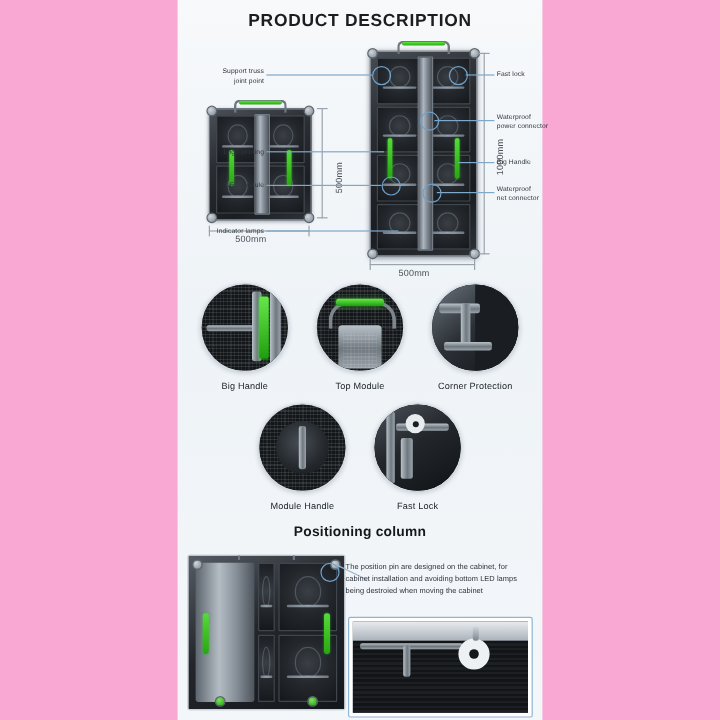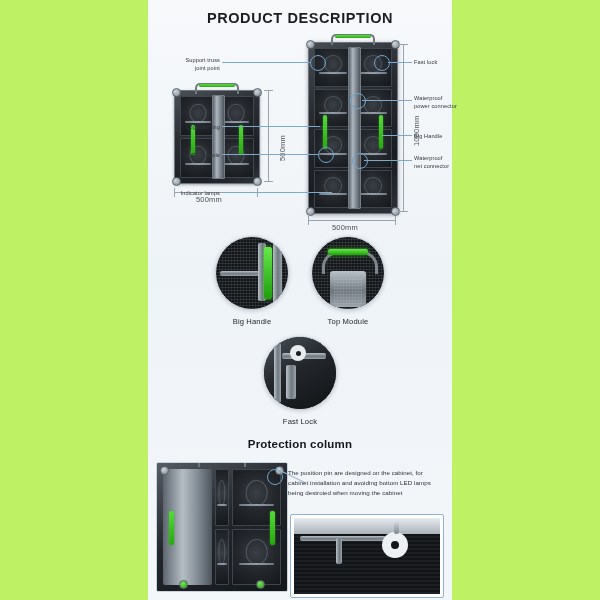--- a/index.html
+++ b/index.html
@@ -1,21 +1,21 @@
 <!DOCTYPE html>
 <html><head>
 <meta charset="utf-8">
 <style>
   html,body{margin:0;padding:0;}
   body{
     width:600px;height:600px;background:#ffffff;
     font-family:"Liberation Sans", sans-serif;
     overflow:hidden;
   }
-  .page{position:relative;width:600px;height:600px;background:#bef264;}
+  .page{position:relative;width:600px;height:600px;background:#f9a8d4;}
   .panel{
     position:absolute;left:148px;top:0;width:304px;height:600px;
     background:linear-gradient(180deg,#f7f9fb 0%,#eef3f7 45%,#f4f7fa 100%);
   }
 
   
   .title{
     position:absolute;left:0;top:10px;width:304px;text-align:center;
     font-size:14.5px;font-weight:bold;letter-spacing:.6px;color:#1b1d20;
   }
@@ -278,37 +278,55 @@
       <div class="feat">
         <div class="circ">
           <div class="ph tex-dark tex-grid"></div>
           <div class="handle-arc" style="left:10px;top:14px;width:50px;height:20px;"></div>
           <div class="bar-green" style="left:16px;top:12px;width:40px;height:6px;"></div>
           <div class="metal" style="left:18px;top:34px;width:36px;height:36px;border-radius:3px 3px 0 0;"></div>
           <div class="ph tex-grid" style="left:22px;top:40px;width:28px;height:30px;position:absolute;"></div>
         </div>
         <div class="feat-cap">Top Module</div>
       </div>
+      <div class="feat">
+        <div class="circ">
+          <div class="ph" style="background:linear-gradient(140deg,#6d757d,#2b3036 48%,#14171a);"></div>
+          <div class="ph tex-grid" style="left:36px;top:0;width:36px;height:72px;position:absolute;background:#1a1d21;"></div>
+          <div class="metal" style="left:6px;top:16px;width:34px;height:8px;"></div>
+          <div class="metal-v" style="left:24px;top:16px;width:8px;height:38px;"></div>
+          <div class="metal" style="left:10px;top:48px;width:40px;height:7px;"></div>
+        </div>
+        <div class="feat-cap">Corner Protection</div>
+      </div>
     </div>
 
     <div class="feat-row" style="top:336px;">
+      <div class="feat">
+        <div class="circ">
+          <div class="ph tex-dark tex-grid"></div>
+          <div class="ph" style="position:absolute;left:14px;top:14px;width:44px;height:44px;border-radius:50%;background:radial-gradient(circle at 45% 40%,#474d54,#24282d 60%,#15181b);"></div>
+          <div class="metal-v" style="left:33px;top:18px;width:6px;height:36px;"></div>
+        </div>
+        <div class="feat-cap">Module Handle</div>
+      </div>
       <div class="feat">
         <div class="circ">
           <div class="ph" style="background:linear-gradient(150deg,#4b5158,#23272c 45%,#101315);"></div>
           <div class="metal-v" style="left:10px;top:6px;width:7px;height:60px;"></div>
           <div class="metal" style="left:18px;top:16px;width:44px;height:6px;"></div>
           <div class="ph" style="position:absolute;left:26px;top:8px;width:16px;height:16px;border-radius:50%;background:#e8ecef;"></div>
           <div class="ph" style="position:absolute;left:32px;top:14px;width:5px;height:5px;border-radius:50%;background:#1a1d21;"></div>
           <div class="metal-v" style="left:22px;top:28px;width:10px;height:34px;"></div>
         </div>
         <div class="feat-cap">Fast Lock</div>
       </div>
     </div>
 
-    <div class="pc-title" style="top:438px;">Protection column</div>
+    <div class="pc-title" style="top:438px;">Positioning column</div>
 
     <div class="pc-img" style="left:8px;top:462px;width:130px;height:128px;">
       <div style="position:absolute;inset:6px;display:grid;grid-template-columns:1fr 14px 1fr;grid-template-rows:1fr 1fr;gap:3px;">
         <div class="mod"></div>
         <div style="background:linear-gradient(90deg,#5c646d,#b4bcc4 40%,#858d96 70%,#4d545c);border-radius:2px;grid-row:1/3;"></div>
         <div class="mod"></div>
         <div class="mod"></div>
         <div class="mod"></div>
       </div>
       <div class="tophandle" style="top:-7px;width:44px;height:9px;"></div>

